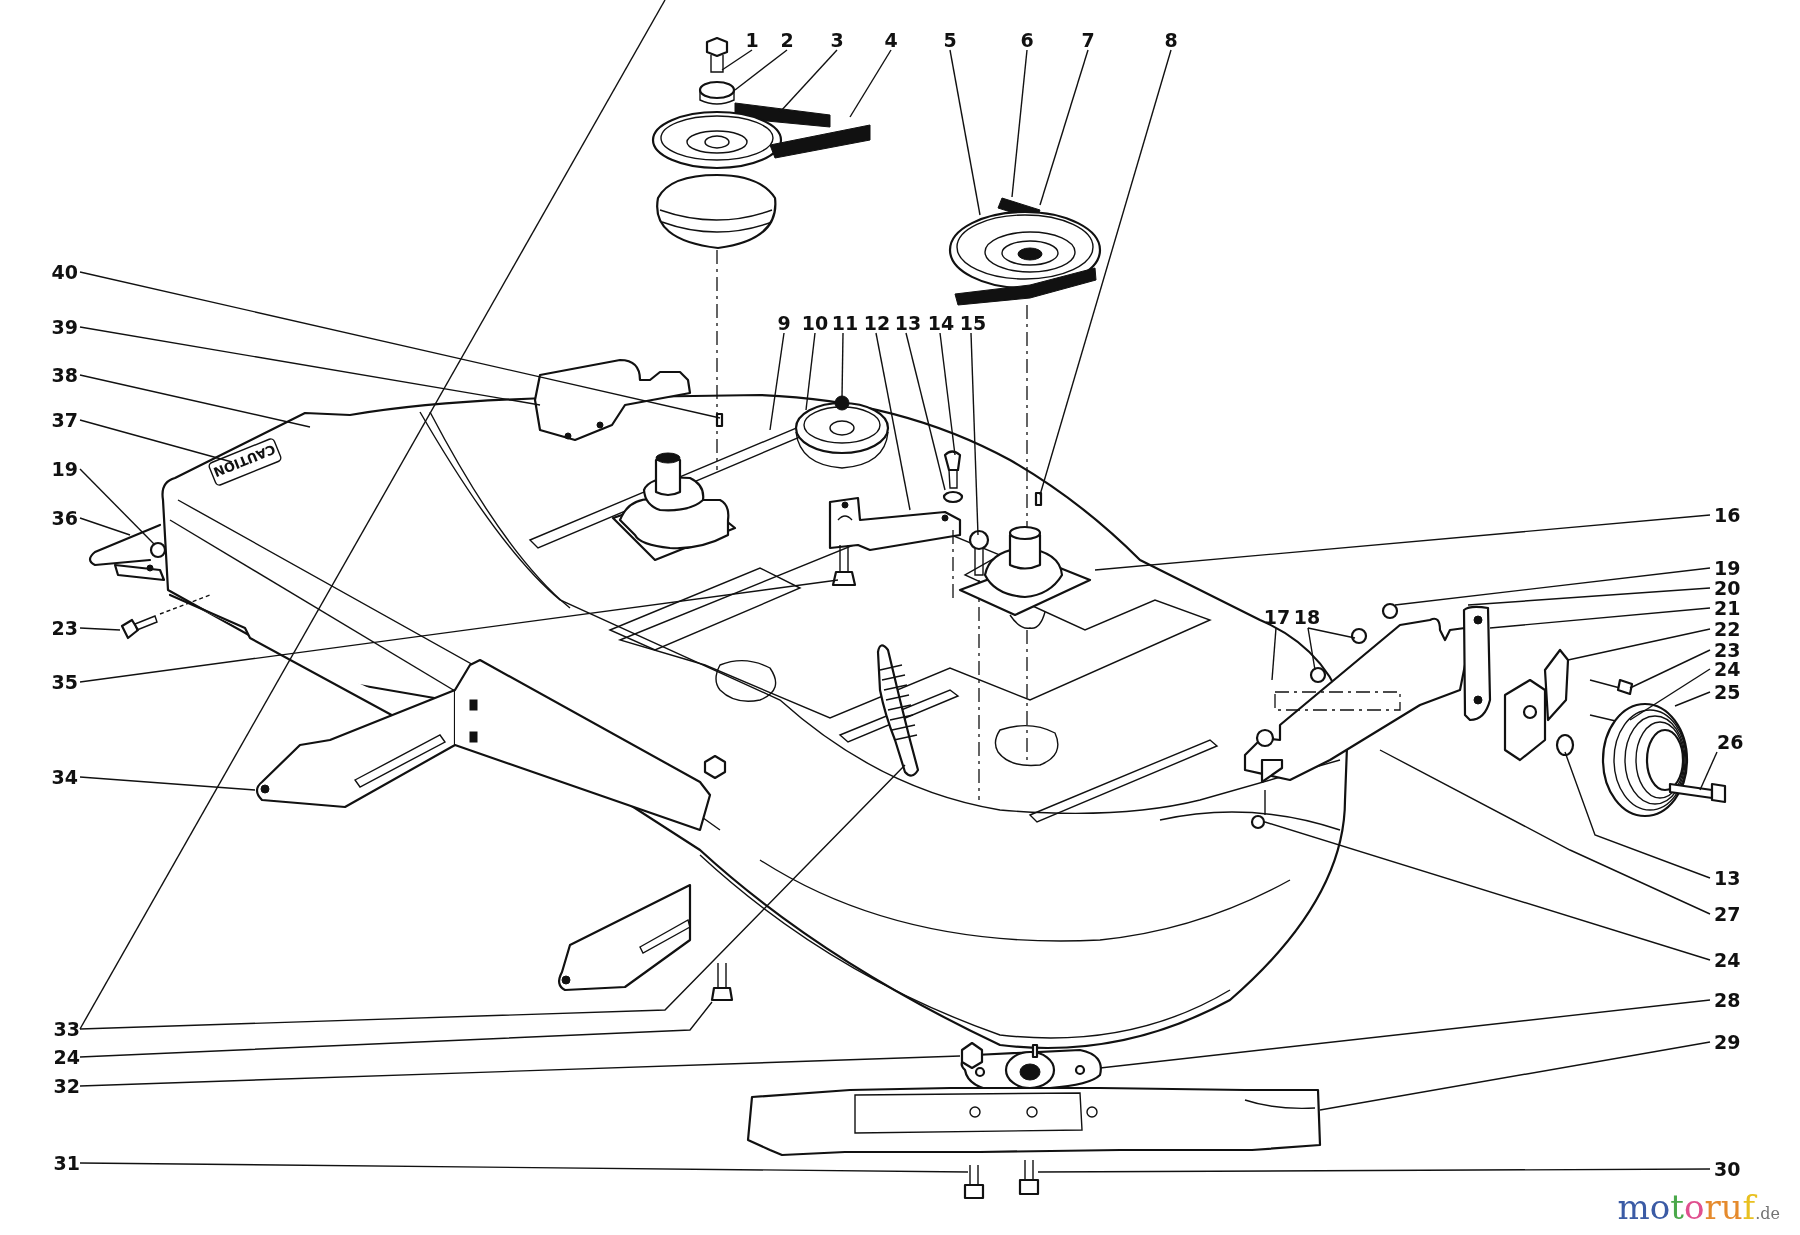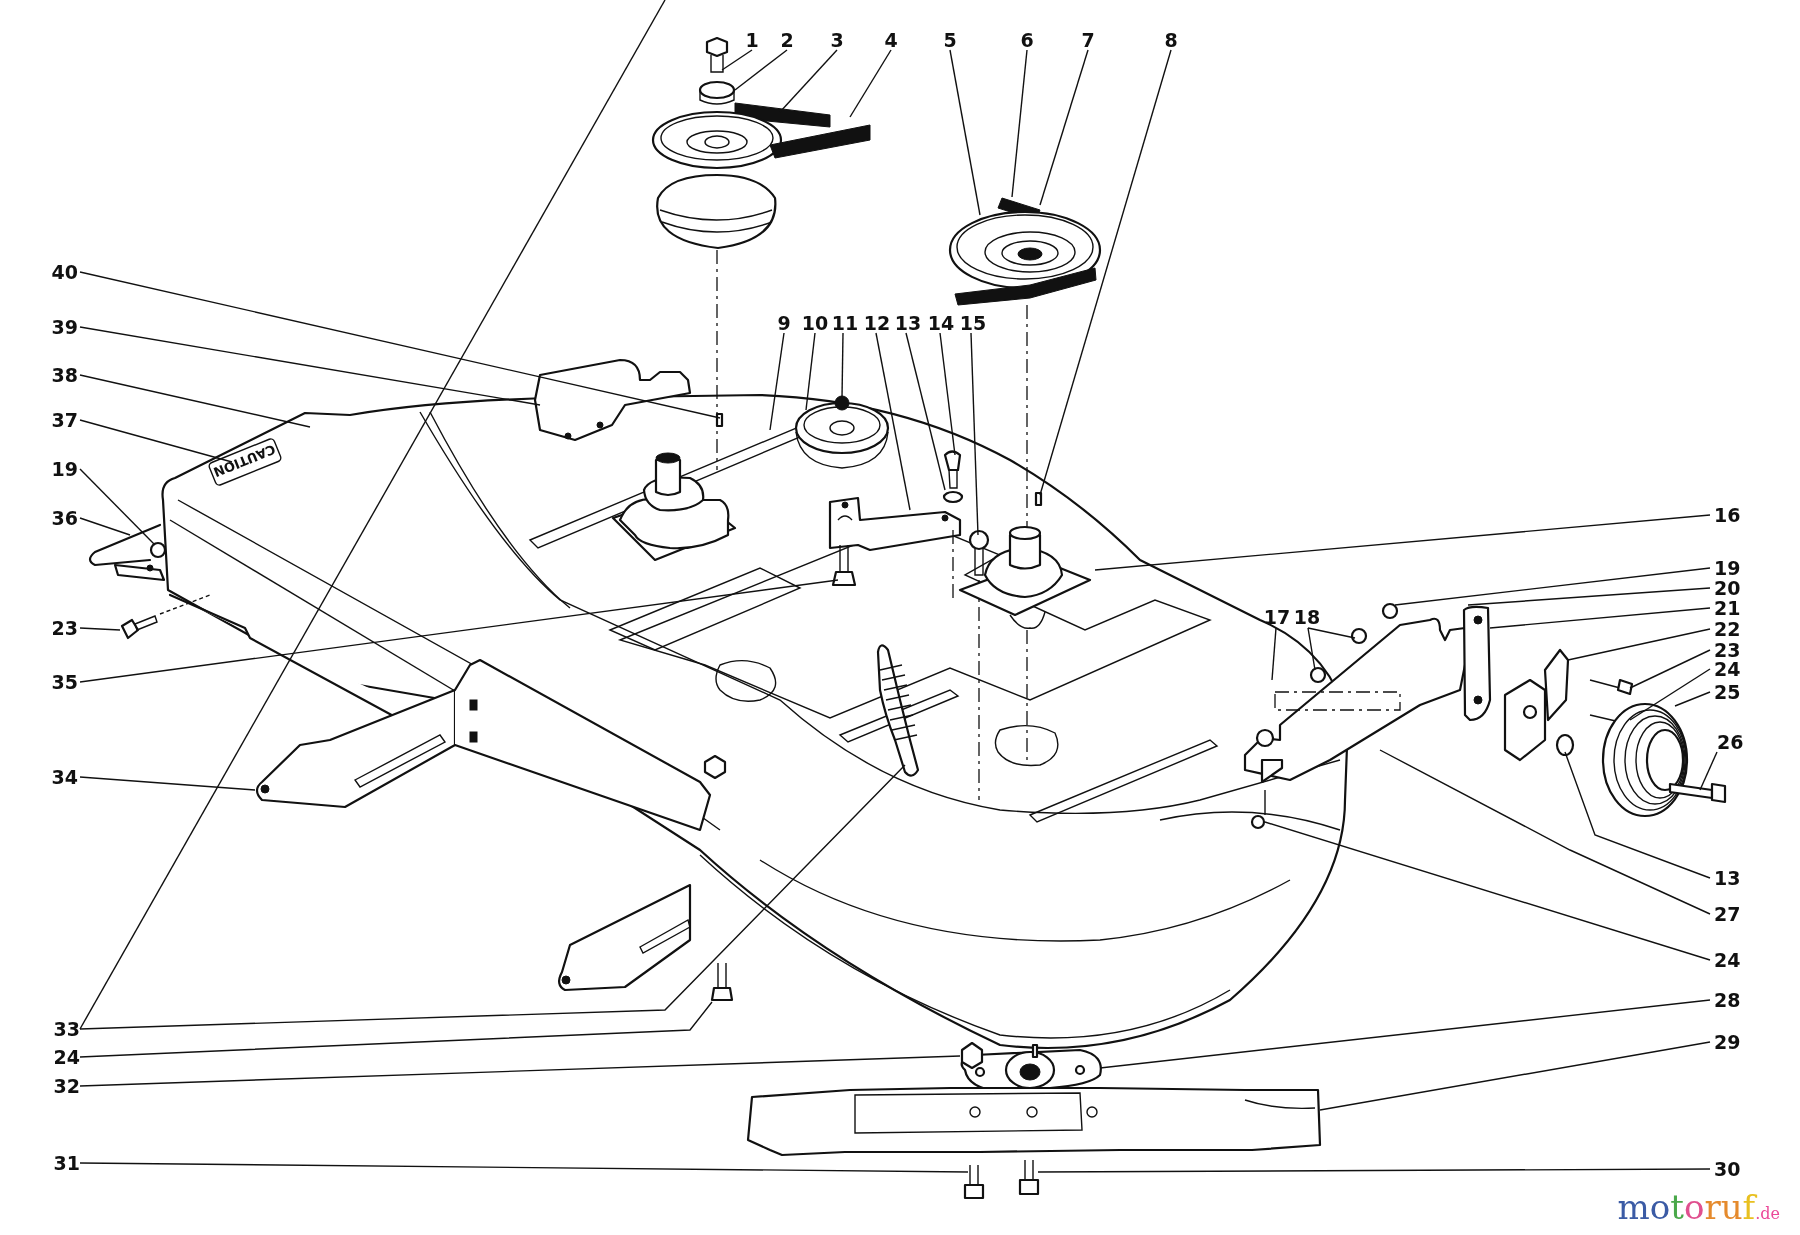--- a/index.html
+++ b/index.html
@@ -6,21 +6,21 @@
   body { width:1800px; height:1235px; position:relative; overflow:hidden; font-family:"DejaVu Sans", sans-serif; }
   #diagram { position:absolute; left:0; top:0; width:1800px; height:1235px; }
   .lbl { font-family:"DejaVu Sans", sans-serif; font-weight:bold; font-size:19px; fill:#111; }
   .ln { stroke:#111; stroke-width:1.4; fill:none; }
   .part { stroke:#111; stroke-width:2.2; fill:#fff; stroke-linejoin:round; stroke-linecap:round; }
   .thin { stroke:#111; stroke-width:1.4; fill:none; }
   .dash { stroke:#111; stroke-width:1.3; fill:none; stroke-dasharray:14 5 3 5; }
   .blk { fill:#111; stroke:#111; }
   .wm { position:absolute; right:20px; bottom:8px; font-family:"DejaVu Serif", serif; font-size:34px; letter-spacing:0px; }
   .wm span { display:inline-block; }
-  .wm .de { font-size:16px; color:#ec4899; }
+  .wm .de { font-size:16px; color:#737373; }
 </style>
 </head>
 <body>
 
 <svg id="diagram" viewBox="0 0 1800 1235" xmlns="http://www.w3.org/2000/svg">
 
   <g>
 
     <path class="part" d="M175 478 Q160 482 163 500 L168 590 L330 680 L475 705 L700 850 Q820 960 1000 1045 Q1120 1060 1230 1000 Q1345 900 1345 800 L1348 720 Q1330 650 1260 620 L1140 560 Q1080 500 1010 460 Q900 400 760 395 L560 398 Q440 400 350 415 L305 413 Z"></path>
 

